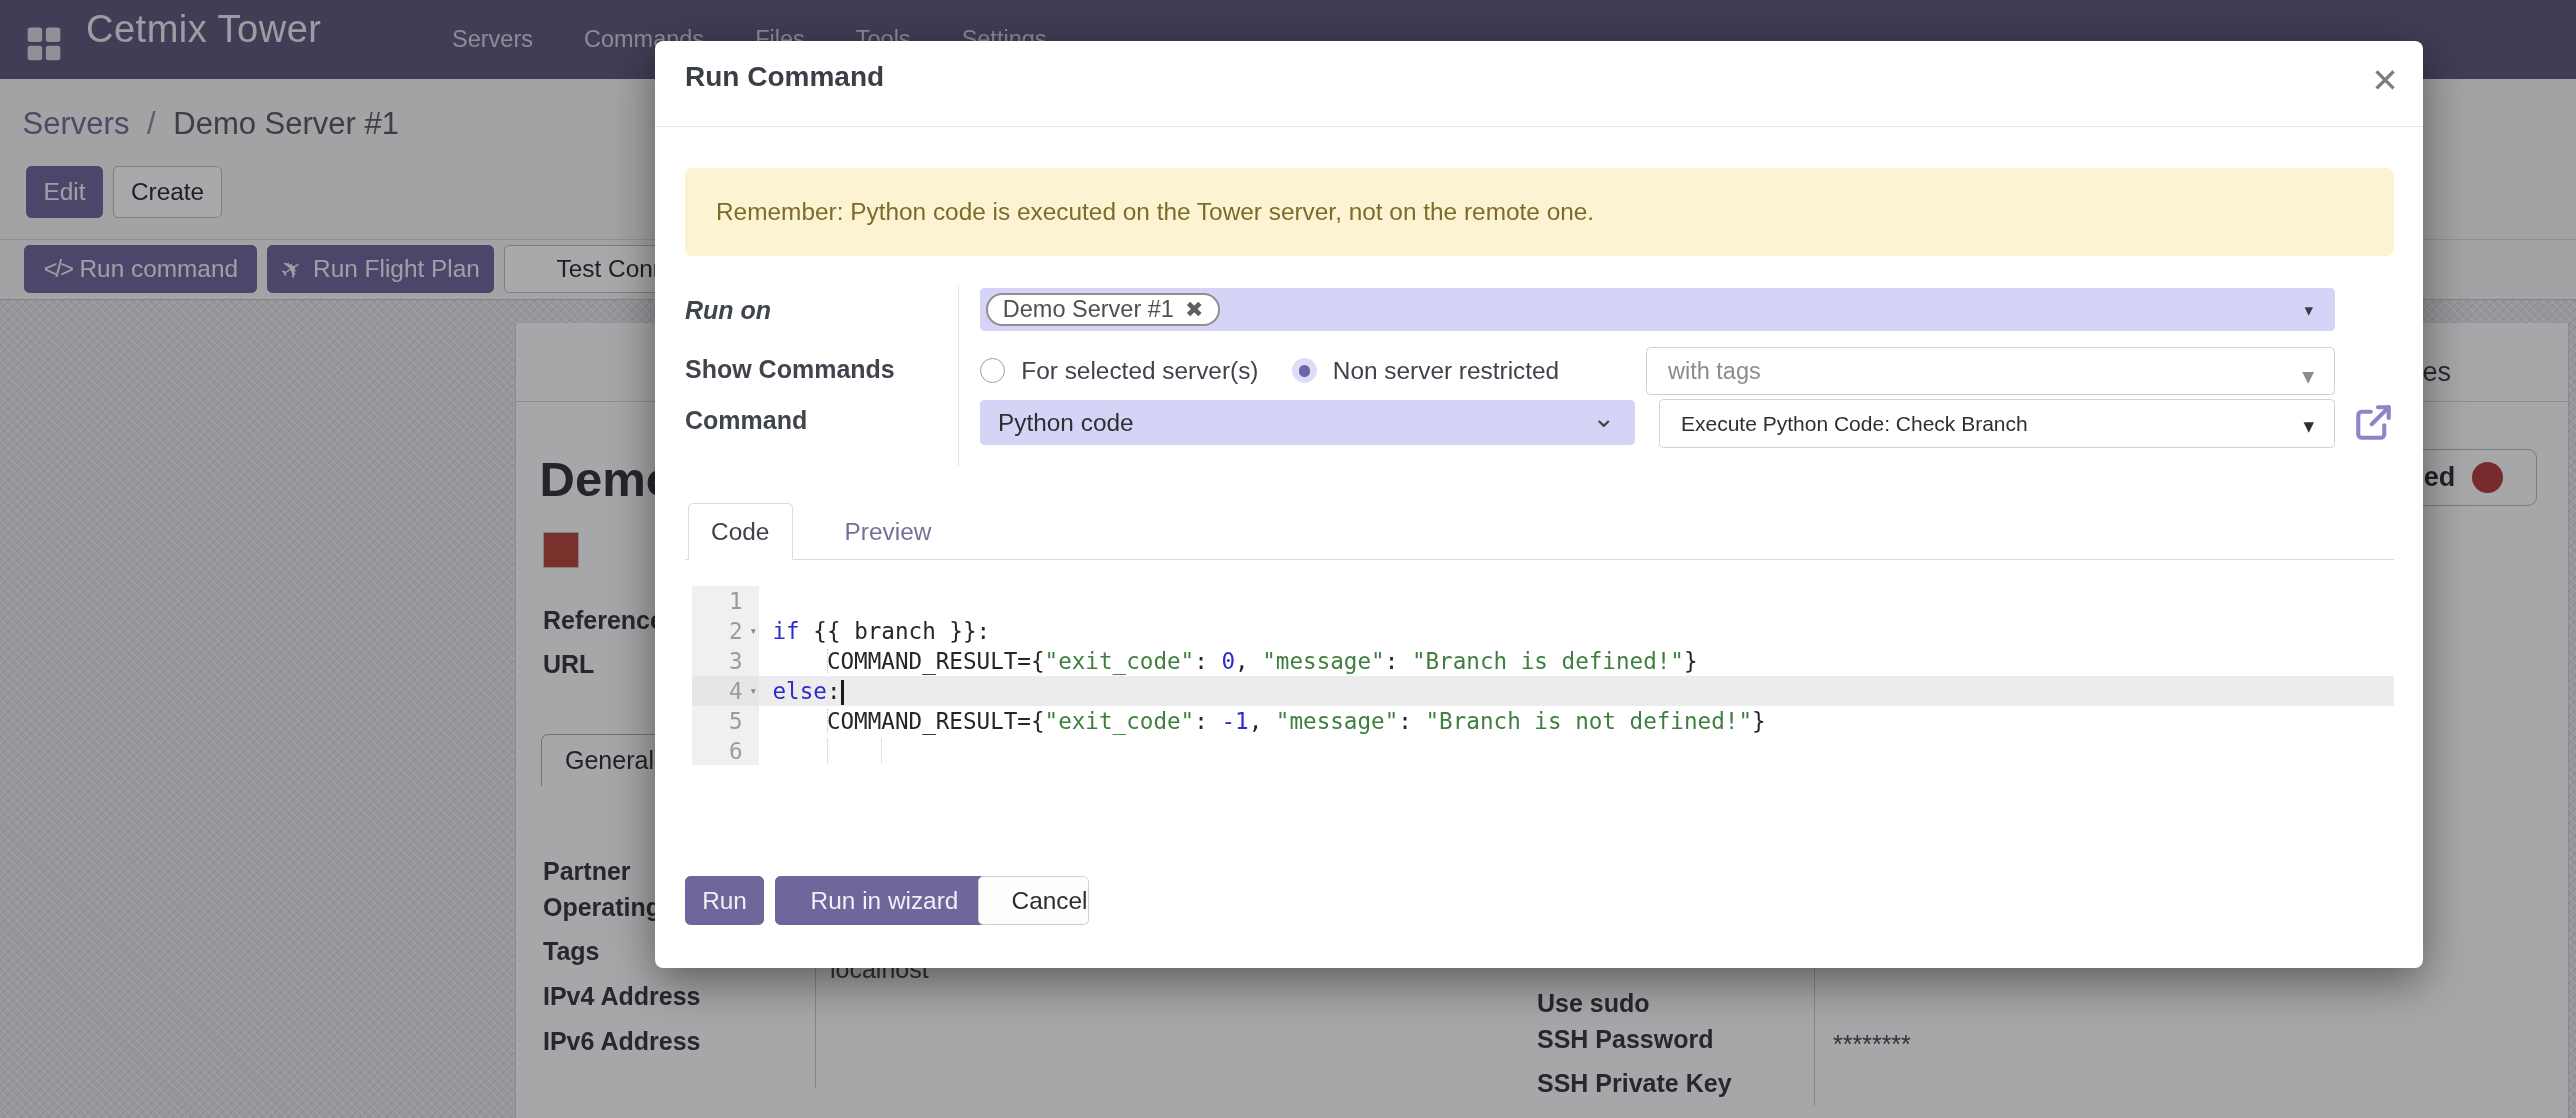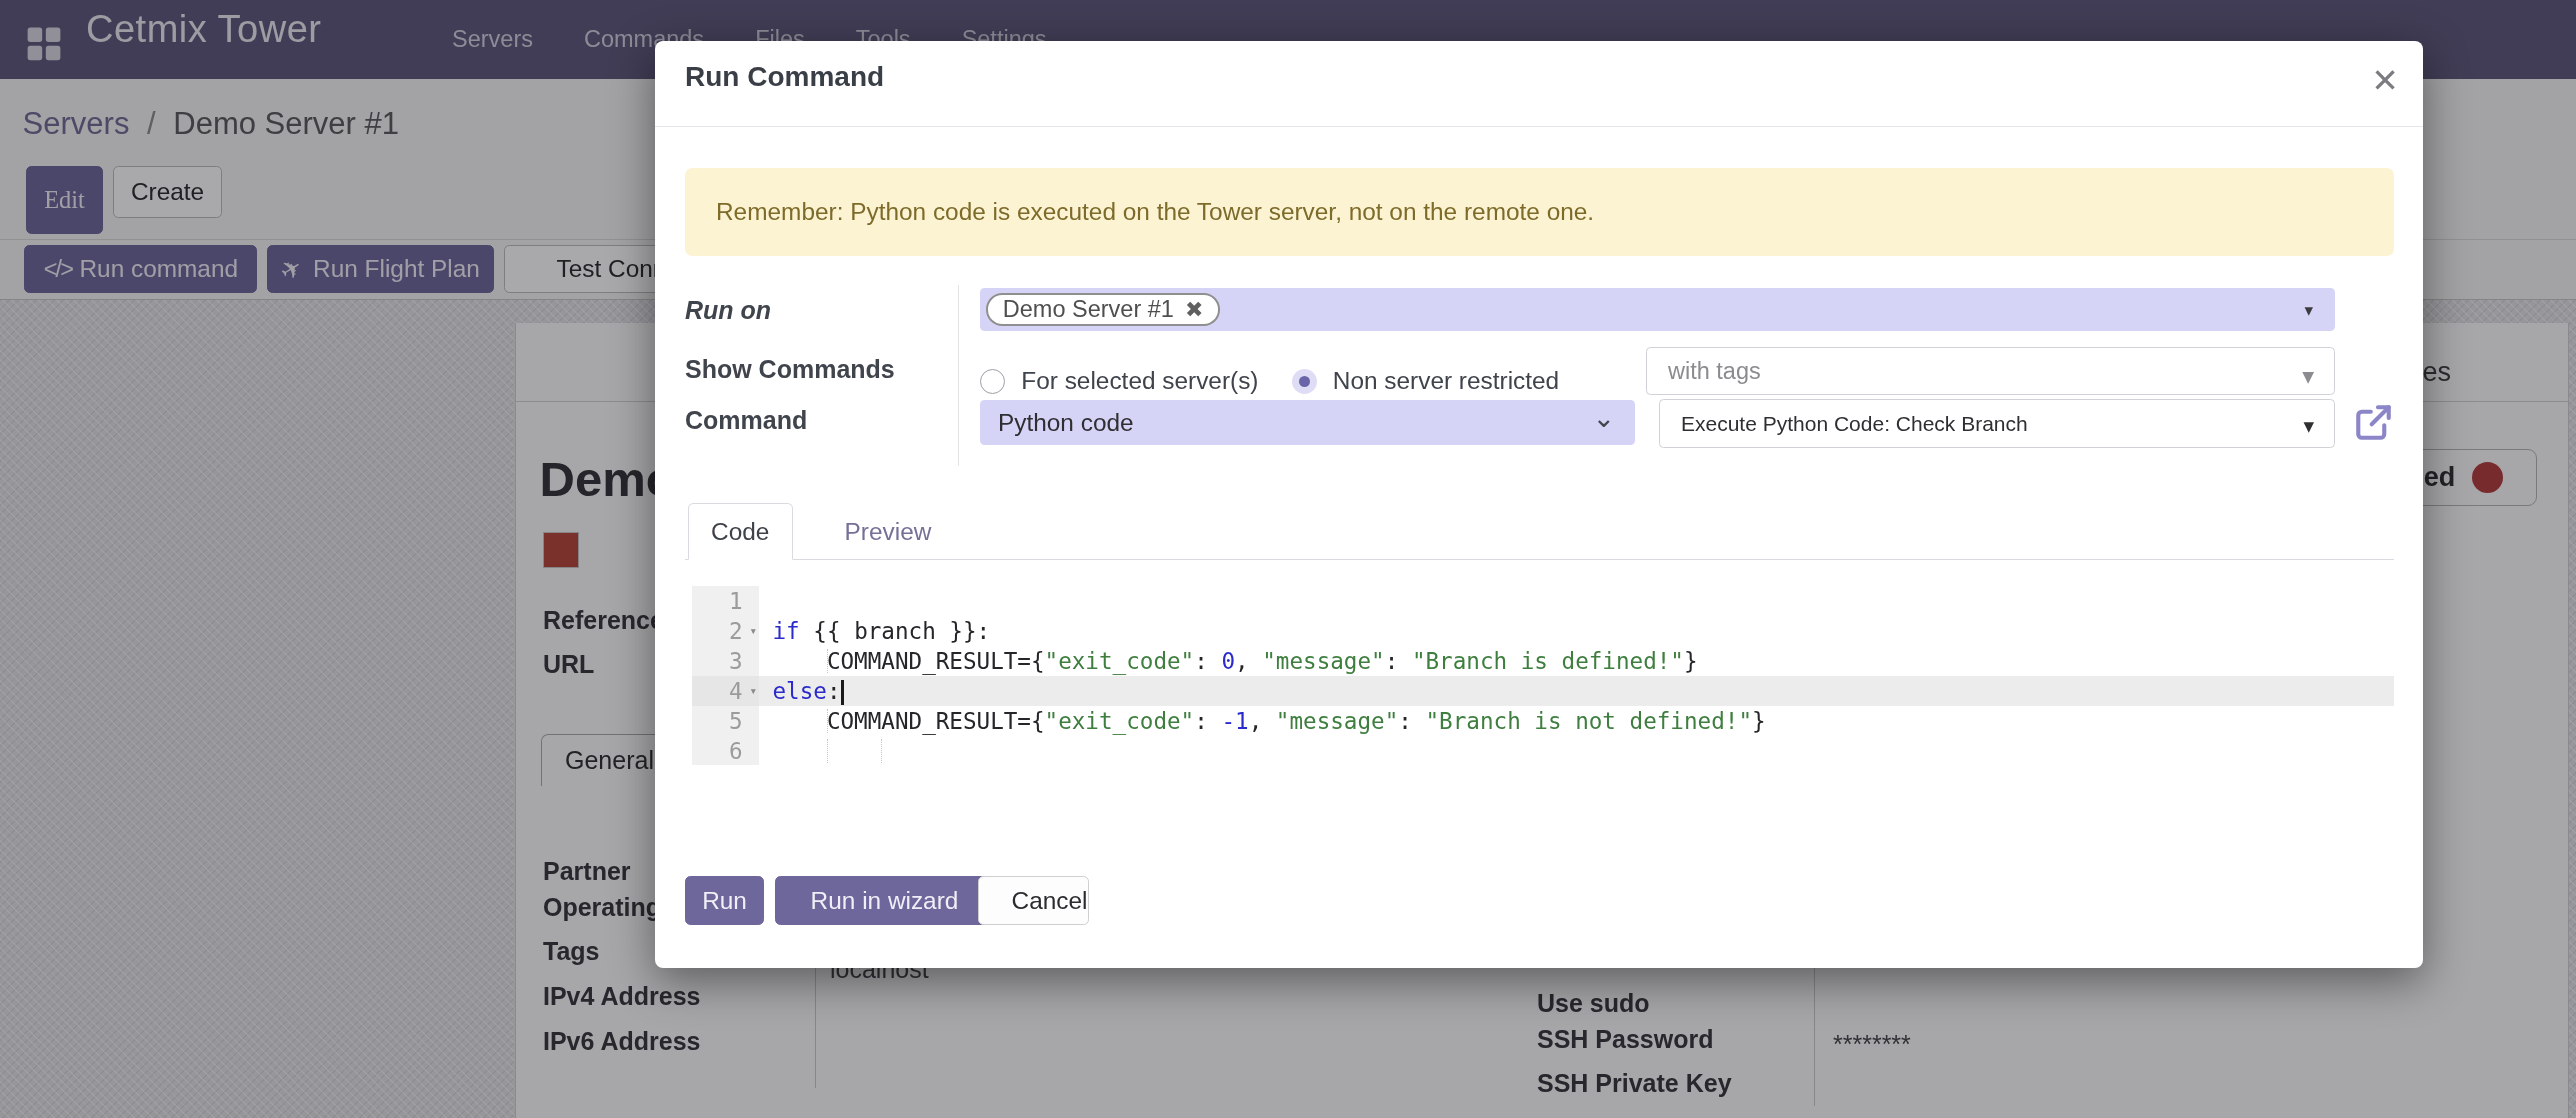--- a/index.html
+++ b/index.html
@@ -19,21 +19,21 @@
 
   .control-panel { position:absolute; left:0; top:79px; width:100%; height:160px; background:#f4f4f4; }
   .breadcrumb { position:absolute; left:22.6px; top:27px; font-size:31px; }
   .breadcrumb .bc-link { color:#726a96; cursor:pointer; }
   .breadcrumb .bc-sep { color:#8a8a90; padding:0 9px; }
   .breadcrumb .bc-cur { color:#59595e; }
   .btn { display:inline-flex; align-items:center; justify-content:center; border-radius:5.4px;
          font-size:24.4px; cursor:pointer; white-space:nowrap; }
   .btn-primary { background:#6e679c; color:#f0eff6; border:1.4px solid #6e679c; }
   .btn-plain { background:#fdfdfd; color:#2b2b30; border:1.4px solid #bcbcbc; }
-  #btn-edit   { position:absolute; left:26px;  top:87px; width:77px;  height:68px;font-family:Liberation Serif, serif; }
+  #btn-edit   { position:absolute; left:26px;  top:87px; width:77px;  height:52px; }
   #btn-create { position:absolute; left:113px; top:87px; width:109px; height:52px; }
 
   .toolbar { position:absolute; left:0; top:239px; width:100%; height:61px; background:#f4f4f4;
              border-top:1.4px solid #d9d9d9; border-bottom:1.4px solid #c6c6c6; }
   #btn-run-command { position:absolute; left:24.4px;  top:5.4px; width:233px; height:48px; gap:7.2px; }
   #btn-run-flight  { position:absolute; left:267px; top:5.4px; width:227px; height:48px; gap:11px; }
   #btn-test-conn   { position:absolute; left:504px; top:5.4px; width:280px; height:48px; }
   .plane-ico { display:inline-block; transform:rotate(-32deg); font-size:25px; }
   .codetag-ico { font-size:23.5px; letter-spacing:-1.8px; }
 
@@ -81,21 +81,21 @@
 
   .runon-field { position:absolute; left:325px; top:247px; width:1355px; height:43px;
                  background:#d6d4f6; border-radius:4.5px; cursor:pointer; }
   .tagpill { position:absolute; left:6.3px; top:5.4px; height:33px; padding:0 14.5px; background:#fff;
              border:2.7px solid #8f8f8f; border-radius:16.3px; display:flex; align-items:center; gap:11px; }
   .tagpill .tp-text { font-size:23.5px; color:#4f4f4f; }
   .tagpill .tp-x { font-size:22px; color:#5f5f5f; cursor:pointer; }
   .caret { position:absolute; font-size:17px; color:#3c3c40; }
   .runon-field .caret { right:22px; top:11.7px; }
 
-  .radio-row { position:absolute; left:325px; top:305px; height:49px; display:flex; align-items:flex-end; gap:33px; }
+  .radio-row { position:absolute; left:325px; top:305px; height:49px; display:flex; align-items:center; gap:33px; }
   .radio-opt { display:flex; align-items:center; gap:16.3px; cursor:pointer; }
   .radio-circ { width:25px; height:25px; border-radius:50%; border:1.8px solid #9aa0a8; background:#fff; }
   .radio-circ.checked { border:none; background:#dfddf5; position:relative; }
   .radio-circ.checked::after { content:""; position:absolute; left:7.2px; top:7.2px; width:11.7px; height:11.7px;
                                border-radius:50%; background:#6a64a8; }
   .radio-opt span { font-size:24.4px; color:#3f434b; }
 
   .combo { position:absolute; background:#fff; border:1.4px solid #cfd1d6; border-radius:4.5px;
            display:flex; align-items:center; cursor:pointer; }
   .combo span { margin-left:21px; font-size:21px; white-space:nowrap; overflow:hidden; }

